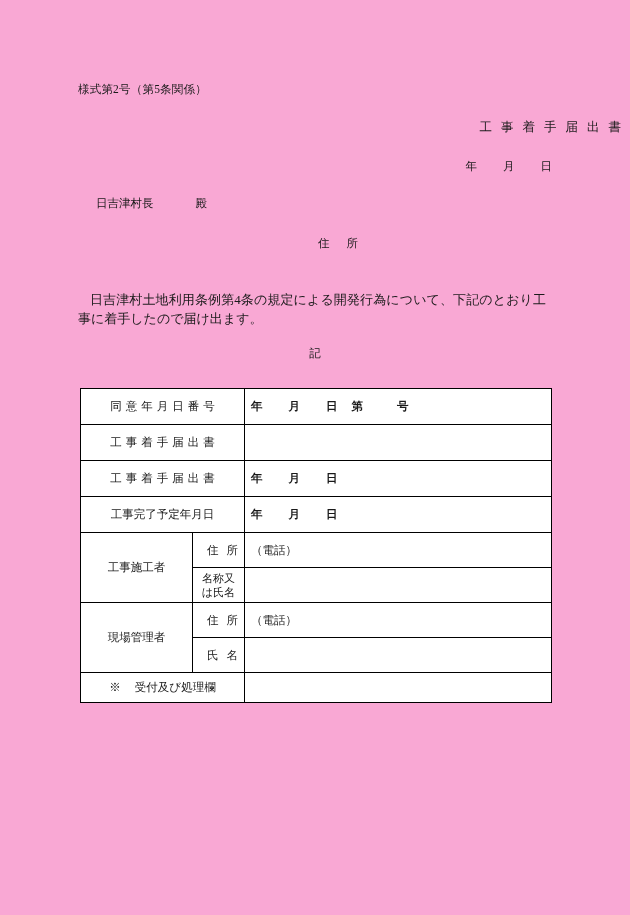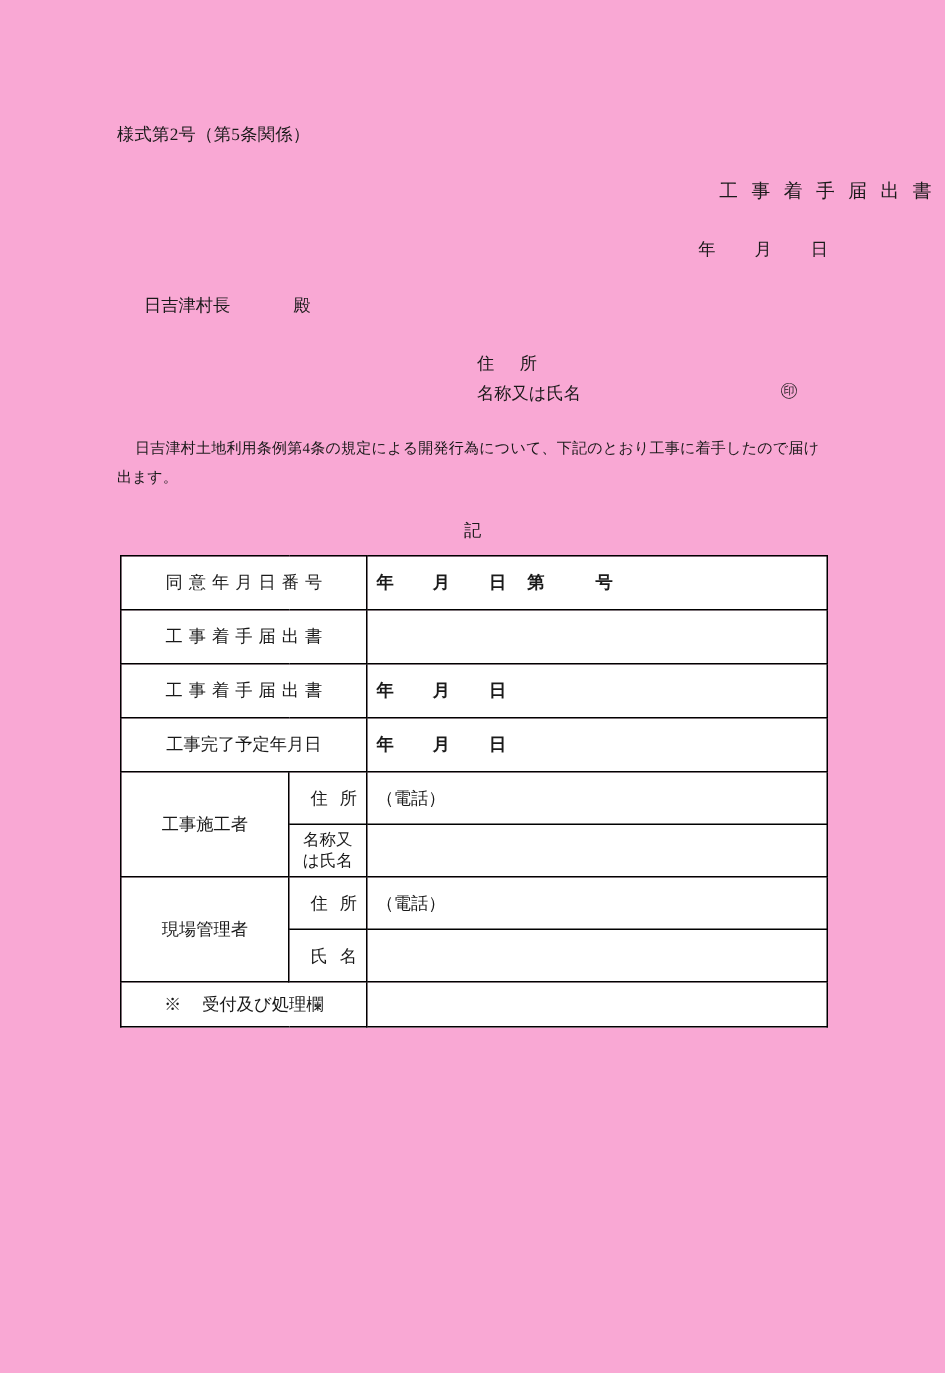--- a/index.html
+++ b/index.html
@@ -77,39 +77,39 @@
     right: 0;
     top: 1px;
     font-size: 12px;
     line-height: 1;
   }
 
   .body-text {
     left: 78px;
     top: 290px;
     width: 468px;
-    font-size: 10px;
+    font-size: 13px;
     line-height: 19px;
     text-indent: 12px;
     text-align: justify;
   }
 
   .ki-mark {
     left: 0;
     right: 0;
     top: 346px;
     text-align: center;
     font-size: 11.5px;
   }
 
   
   .form-table {
     position: absolute;
     left: 80px;
-    top: 370px;
+    top: 388px;
     width: 472px;
     border-collapse: collapse;
     table-layout: fixed;
     font-size: 11.5px;
   }
   .form-table td {
     border: 1px solid #000000;
     padding: 0 6px;
     vertical-align: middle;
     background: #ffffff;
@@ -182,24 +182,20 @@
     <span>年</span><span class="sp"></span><span>月</span><span class="sp"></span><span>日</span>
   </div>
 
   <div class="abs addressee nowrap">
     <span>日吉津村長</span><span class="gap"></span><span>殿</span>
   </div>
 
   <div class="abs applicant">
     <div class="row">
       <span class="lbl-spaced">住所</span>
-    </div>
-    <div class="row">
-      <span>名称又は氏名</span>
-      <span class="seal">㊞</span>
     </div>
   </div>
 
   <div class="abs body-text">日吉津村土地利用条例第4条の規定による開発行為について、下記のとおり工事に着手したので届け出ます。</div>
 
   <div class="abs ki-mark">記</div>
 
   <table class="form-table">
     <colgroup>
       <col class="col-label">

